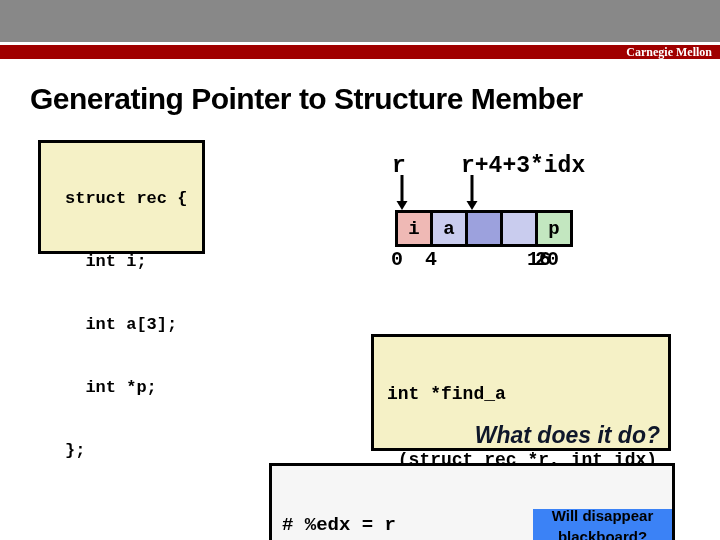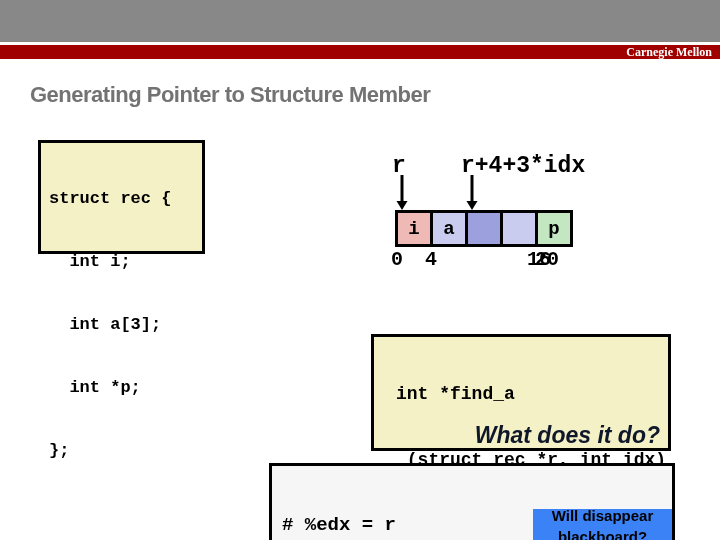--- a/index.html
+++ b/index.html
@@ -12,33 +12,33 @@
     position:absolute;left:0;top:3px;width:720px;height:14px;
     background:#A00000;display:flex;justify-content:flex-end;align-items:center;
   }
   .brand{
     color:#ffffff;font-family:"Liberation Serif",serif;font-weight:bold;
     font-size:12px;line-height:14px;padding-right:8px;
   }
   
   .title{
     position:absolute;left:30px;top:40px;width:660px;
-    font-size:22px;font-weight:bold;color:#737373;letter-spacing:-0.5px;
+    font-size:30px;font-weight:bold;color:#000000;letter-spacing:-0.5px;
     white-space:nowrap;
   }
   
   .codebox{
     position:absolute;box-sizing:border-box;border:3px solid #000;
     background:#F5F1C6;font-family:"Liberation Mono",monospace;
     font-weight:bold;color:#000;white-space:pre;
   }
   .struct-box{left:38px;top:98px;width:167px;height:114px;
-    font-size:17px;line-height:21px;padding:3px 0 0 8px;}
+    font-size:17px;line-height:21px;padding:3px 0 0 24px;}
   .find-box{left:371px;top:292px;width:300px;height:117px;
-    font-size:18px;line-height:22px;padding:2px 0 0 22px;}
+    font-size:18px;line-height:22px;padding:2px 0 0 13px;}
   .asm-box{left:269px;top:421px;width:406px;height:95px;background:#F6F6F6;
     font-size:19px;line-height:22px;padding:4px 0 0 10px;}
   .code-line{white-space:pre;}
   .question{
     position:absolute;right:8px;bottom:2px;
     font-family:Liberation Sans, sans-serif;font-style:italic;font-weight:bold;
     font-size:23px;color:#0f172a;white-space:nowrap;
   }
   
   .ptr-label{

